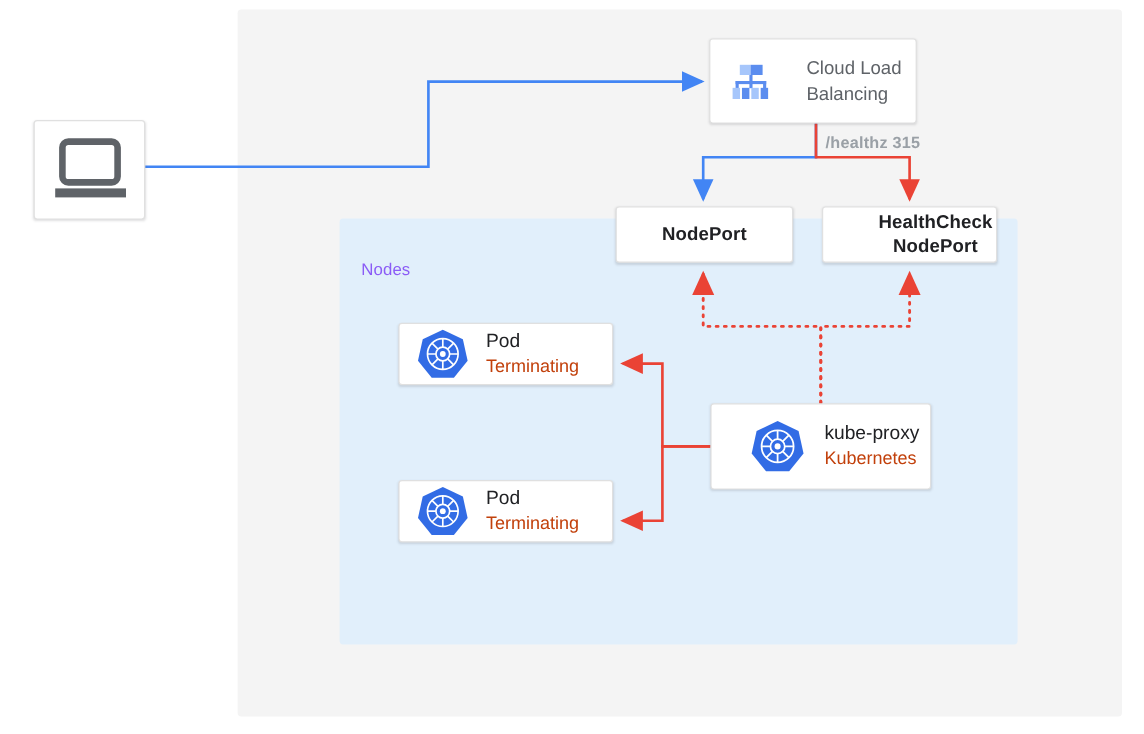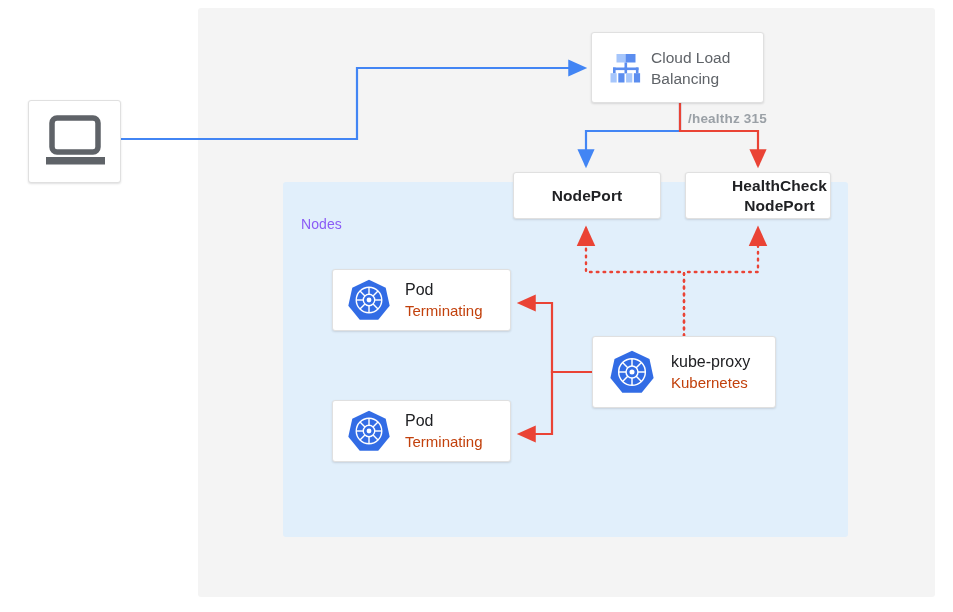--- a/index.html
+++ b/index.html
@@ -14,35 +14,35 @@
   .nodes-label{position:absolute;left:301px;top:216px;font-size:14px;
                color:#8b5cf6;letter-spacing:.1px;}
 
   .card{position:absolute;background:#ffffff;border:1px solid #e0e0e0;
         border-radius:3px;box-sizing:border-box;
         box-shadow:0 1px 2px rgba(60,64,67,.16);}
 
   .laptop-card{left:28px;top:100px;width:93px;height:83px;}
 
   .lb-card{left:591px;top:32px;width:173px;height:71px;
-           display:flex;align-items:center;padding-left:12px;gap:7px;}
+           display:flex;align-items:center;padding-left:12px;gap:28px;}
   .lb-text{font-size:15.5px;color:#5f6368;line-height:21px;}
 
   .np-card{left:513px;top:172px;width:148px;height:47px;
            display:flex;align-items:center;justify-content:center;}
   .hc-card{left:685px;top:172px;width:146px;height:47px;
            display:flex;align-items:center;justify-content:center;padding-left:43px;}
   .np-text{font-size:15.5px;font-weight:bold;color:#202124;text-align:center;
            line-height:20px;letter-spacing:.1px;}
 
-  .pod-card{left:332px;width:179px;height:62px;
+  .pod-card{left:332px;width:179px;height:52px;
             display:flex;align-items:center;padding-left:14px;gap:14px;}
   .pod1{top:269px;} .pod2{top:400px;}
   .kp-card{left:592px;top:336px;width:184px;height:72px;
-           display:flex;align-items:center;padding-left:16px;gap:16px;}
+           display:flex;align-items:center;padding-left:32px;gap:16px;}
 
   .ttl{font-size:16px;color:#202124;line-height:21px;}
   .sub{font-size:15px;color:#c2410c;line-height:21px;}
   .txtcol{display:flex;flex-direction:column;justify-content:center;}
 
   svg.lines{position:absolute;left:0;top:0;width:953px;height:612px;
             overflow:visible;pointer-events:none;}
 
   .healthz{position:absolute;left:688px;top:111px;font-size:13.5px;
            font-weight:bold;color:#9aa0a6;letter-spacing:.2px;}

